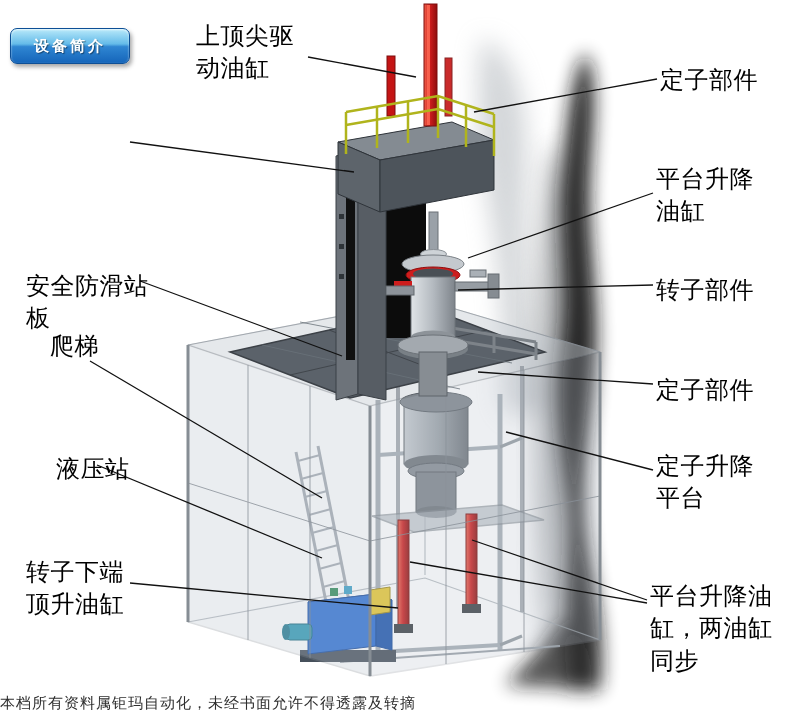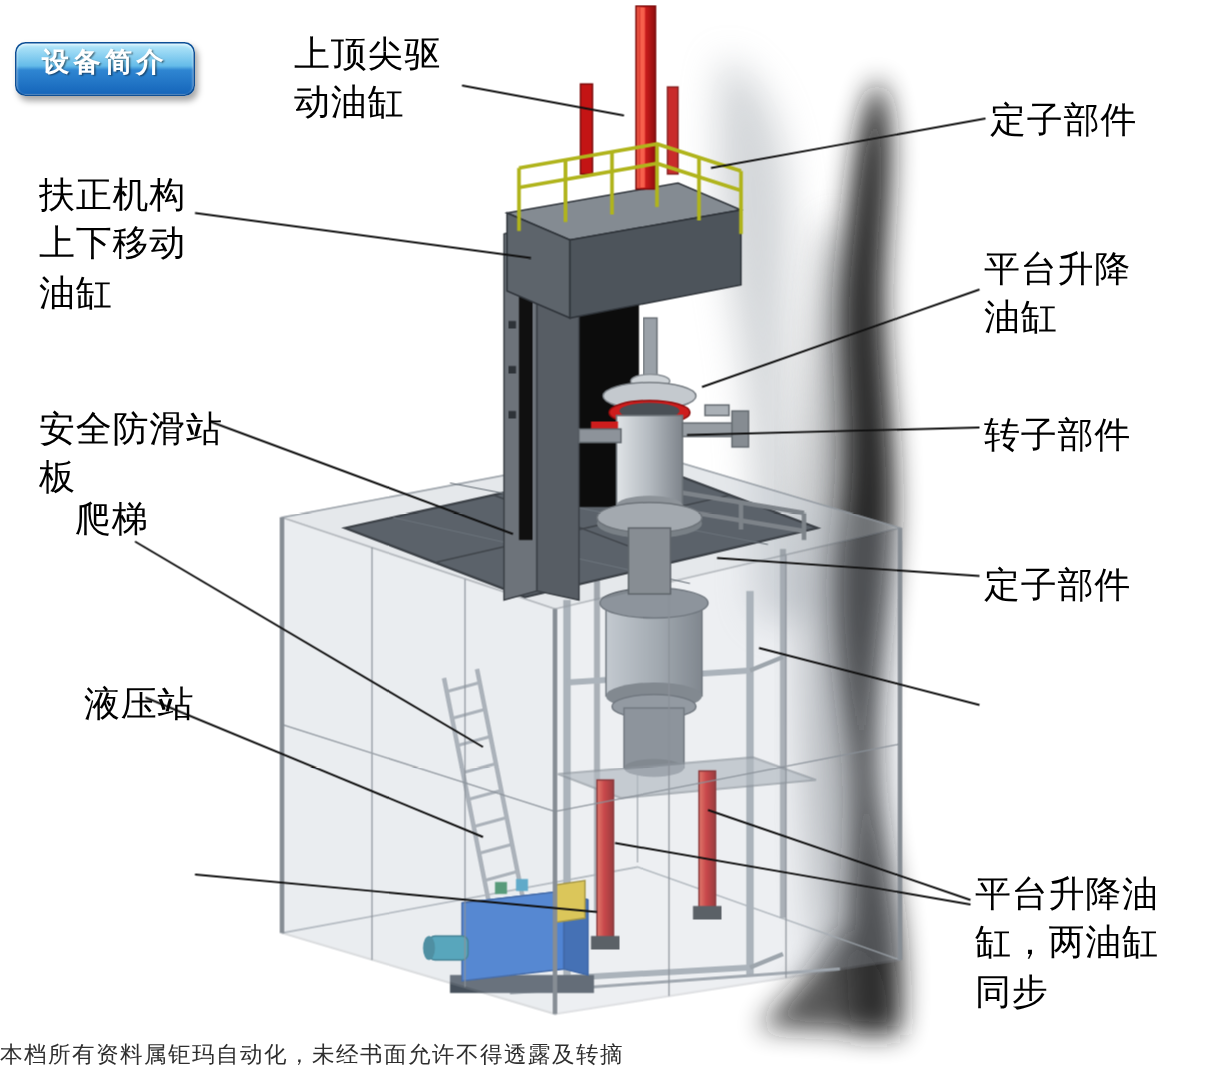--- a/index.html
+++ b/index.html
@@ -3,25 +3,25 @@
 <meta charset="utf-8">
 <style>
   html,body{margin:0;padding:0;background:#ffffff;}
   .stage{
     position:relative;width:804px;height:719px;background:#ffffff;overflow:hidden;
     font-family:"DejaVu Sans","Liberation Sans",sans-serif;
   }
   .art{position:absolute;left:0;top:0;width:804px;height:719px;}
   .badge{
     position:absolute;left:10px;top:28px;width:118px;height:34px;
-    display:flex;align-items:flex-start;justify-content:center;
+    display:flex;align-items:center;justify-content:center;
     background:linear-gradient(180deg,#b8e9fa 0%,#64bbe9 44%,#2f86d2 52%,#1565ba 100%);
     border:1px solid #0d4f96;border-radius:7px;
     box-shadow:2px 3px 4px rgba(0,0,0,.35), inset 0 1px 2px rgba(255,255,255,.75);
-    color:#ffffff;font-size:18px;font-weight:700;letter-spacing:3px;
+    color:#ffffff;font-size:15px;font-weight:700;letter-spacing:3px;
     text-shadow:1px 1px 1px rgba(0,0,0,.45);
     font-family:Liberation Mono, monospace;
   }
   .lbl{
     position:absolute;color:#000;font-size:24px;line-height:1.35;font-weight:500;
     letter-spacing:0.5px;
   }
   .watermark{
     position:absolute;left:0;right:0;bottom:6px;text-align:left;
     color:#2e2e2e;font-size:15px;letter-spacing:1px;
@@ -249,23 +249,24 @@
       <line x1="647" y1="603" x2="410" y2="562"></line>
     </g>
   </svg>
 
   <div class="badge">
     <span>设备简介</span>
   </div>
 
   <div class="lbl" style="left:196px;top:20px;width:118px">上顶尖驱动油缸</div>
   <div class="lbl" style="left:660px;top:64px;width:120px">定子部件</div>
-  <div class="lbl" style="left:26px;top:114px;width:98px">扶正机构上下移动油缸</div>
   <div class="lbl" style="left:656px;top:163px;width:98px">平台升降油缸</div>
   <div class="lbl" style="left:656px;top:274px;width:110px">转子部件</div>
   <div class="lbl" style="left:26px;top:270px;width:130px">安全防滑站板</div>
   <div class="lbl" style="left:50px;top:330px;width:60px">爬梯</div>
   <div class="lbl" style="left:656px;top:374px;width:110px">定子部件</div>
   <div class="lbl" style="left:56px;top:453px;width:80px">液压站</div>
+  <div class="lbl" style="left:656px;top:450px;width:98px">定子升降平台</div>
+  <div class="lbl" style="left:26px;top:556px;width:98px">转子下端顶升油缸</div>
   <div class="lbl" style="left:650px;top:580px;width:134px">平台升降油缸，两油缸同步</div>
 
   <div class="watermark">本档所有资料属钜玛自动化，未经书面允许不得透露及转摘</div>
 </div>
 
 </body></html>

